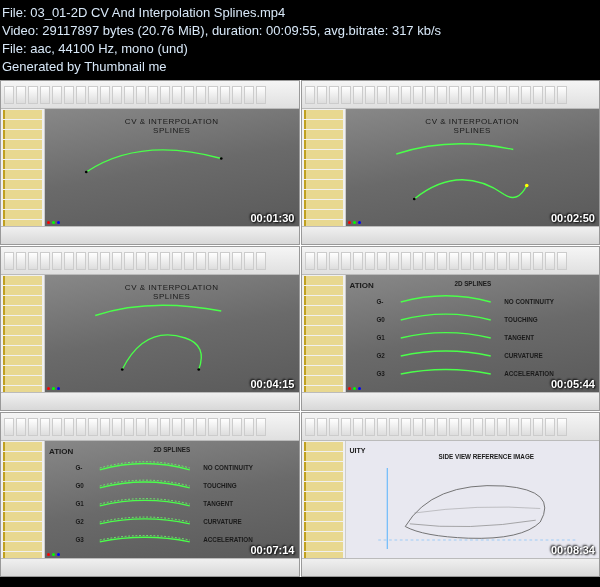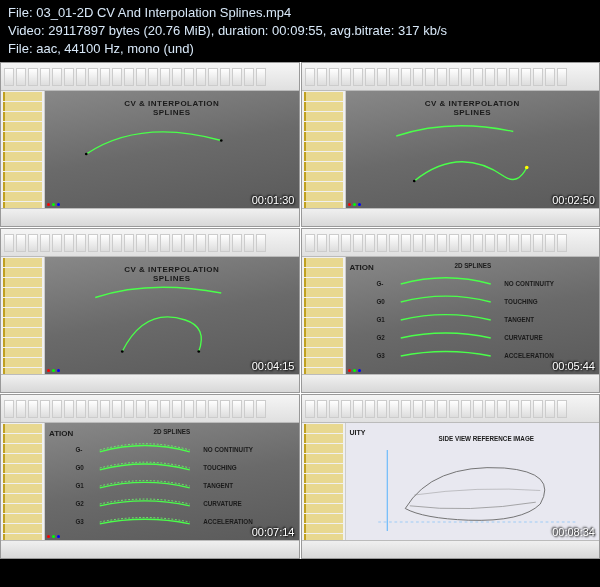--- a/index.html
+++ b/index.html
@@ -1,28 +1,28 @@
 <!DOCTYPE html>
 <html><head>
 <meta charset="utf-8">
 <style>
 * { margin: 0; padding: 0; box-sizing: border-box; }
 body { width: 600px; height: 587px; background: #000; font-family: Arial, sans-serif; overflow: hidden; }
-.header { background: #000; color: #d8e8f8; padding: 4px 8px; font-size: 13px; line-height: 18px; }
+.header { background: #000; color: #d8e8f8; padding: 4px 2px; font-size: 13px; line-height: 18px; }
 .header div { white-space: nowrap; }
 .grid { display: grid; grid-template-columns: 1fr 1fr; grid-template-rows: 1fr 1fr 1fr; width: 600px; height: 497px; gap: 1px; background: #fff; }
 .thumb { position: relative; background: #7a7a7a; overflow: hidden; border: 1px solid #999; }
 .toolbar { height: 28px; background: linear-gradient(#f5f5f5, #e0e0e0); border-bottom: 1px solid #bbb; display: flex; align-items: center; padding: 0 2px; }
 .toolbar-item { width: 10px; height: 18px; background: linear-gradient(#fff,#ddd); margin: 0 1px; border: 1px solid #ccc; }
 .sidebar { position: absolute; left: 0; top: 28px; bottom: 18px; width: 44px; background: #f0f0f0; border-right: 1px solid #ccc; }
 .sidebar-item { height: 9px; margin: 1px 2px; background: #e8d890; border-left: 2px solid #c0a020; font-size: 5px; overflow: hidden; }
 .canvas { position: absolute; left: 44px; right: 0; top: 28px; bottom: 18px; background: linear-gradient(170deg, #888 0%, #6a6a6a 50%, #5a5a5a 100%); }
-.canvas-title { position: absolute; top: 8px; left: 50%; transform: translateX(-50%); font-size: 8px; font-weight: bold; color: #1a1a1a; text-align: center; width: 100%; letter-spacing: 0.5px; }
+.canvas-title { position: absolute; top: 8px; left: 50%; transform: translateX(-50%); font-size: 8px; font-weight: normal; color: #1a1a1a; text-align: center; width: 100%; letter-spacing: 0.5px; }
 .statusbar { position: absolute; bottom: 0; left: 0; right: 0; height: 18px; background: linear-gradient(#f0f0f0,#d8d8d8); border-top: 1px solid #bbb; }
-.timestamp { position: absolute; bottom: 20px; right: 4px; color: #fff; font-size: 11px; font-weight: normal; text-shadow: 1px 1px 2px #000, -1px -1px 2px #000; }
+.timestamp { position: absolute; bottom: 20px; right: 4px; color: #fff; font-size: 11px; font-weight: bold; text-shadow: 1px 1px 2px #000, -1px -1px 2px #000; }
 .spline { stroke: #4aff4a; stroke-width: 1.5; fill: none; }
 .spline-dashed { stroke: #6aff6a; stroke-width: 1; fill: none; stroke-dasharray: 2 2; }
 .label-text { font-size: 7px; fill: #1a1a1a; font-weight: bold; }
 .dots { position: absolute; bottom: 2px; left: 2px; display: flex; gap: 2px; }
 .dot { width: 3px; height: 3px; border-radius: 50%; }
 .ref-canvas { background: #e8e8f0; }
 </style>
 </head>
 <body>
 
@@ -37,20 +37,21 @@
     <span>(20.76 MiB)</span>,
     <span>duration:</span>
     <span>00:09:55</span>,
     <span>avg.bitrate:</span>
     <span>317 kb/s</span>
   </div>
   <div>
     <span>File:</span>
     <span>aac, 44100 Hz, mono (und)</span>
   </div>
+  <div>Generated by Thumbnail me</div>
 </div>
 
 <div class="grid" id="grid">
     <div class="thumb">
       <div class="toolbar">
         <div class="toolbar-item"></div>
         <div class="toolbar-item"></div>
         <div class="toolbar-item"></div>
         <div class="toolbar-item"></div>
         <div class="toolbar-item"></div>

